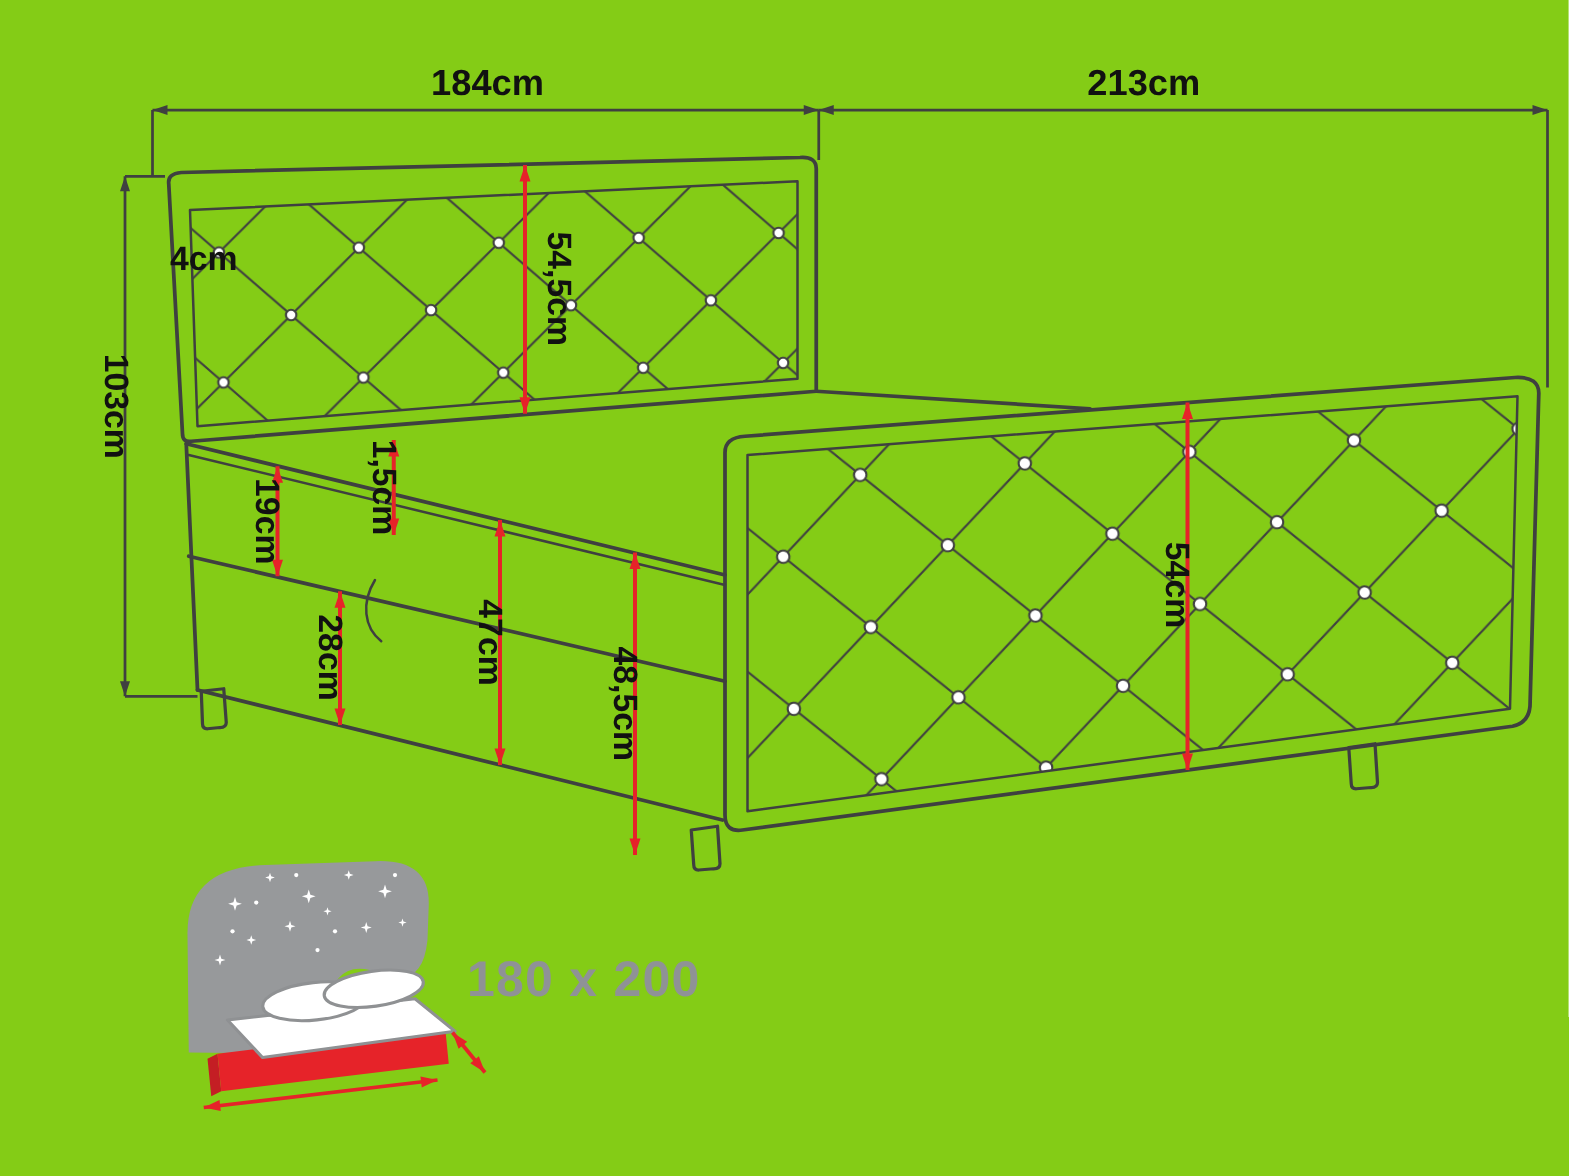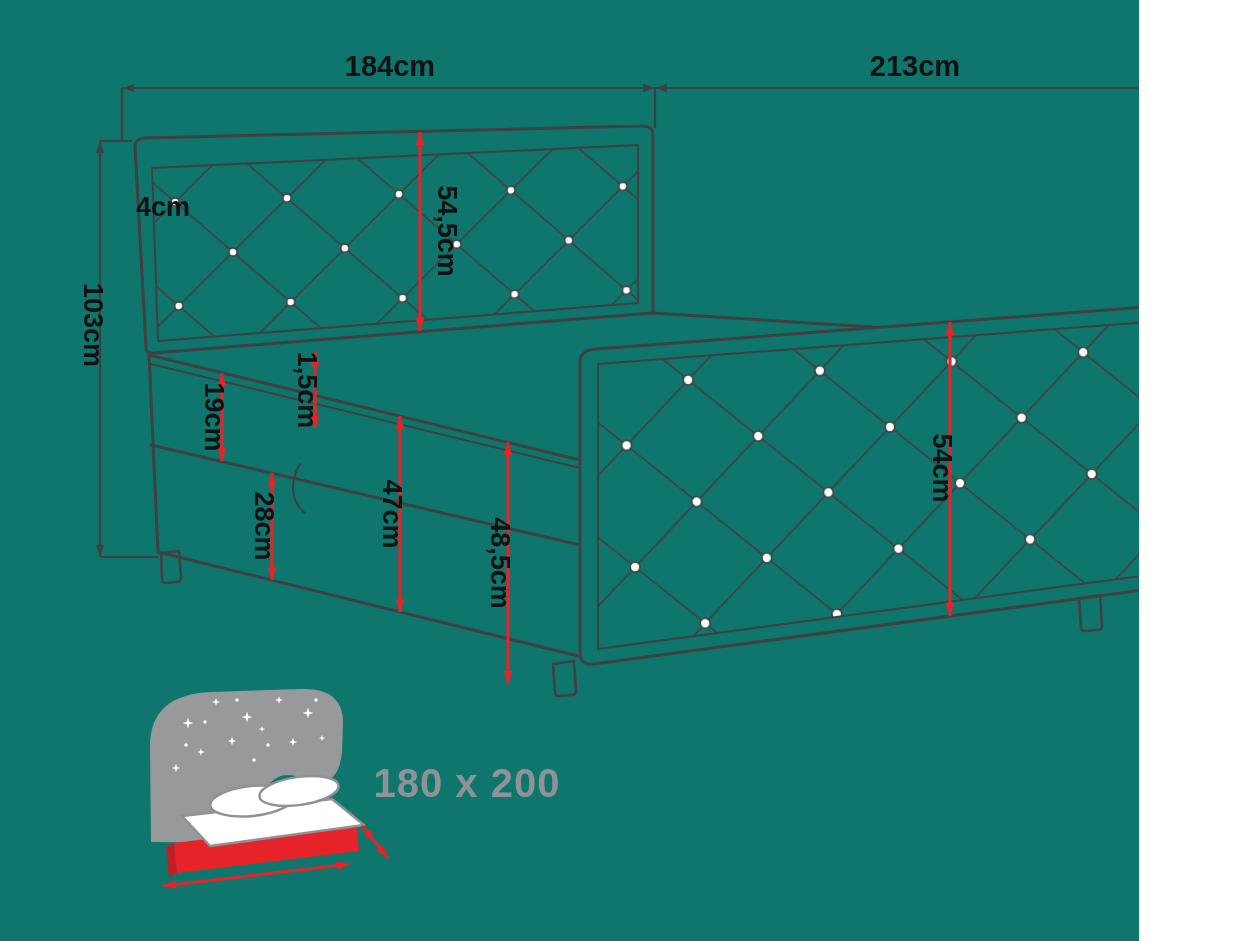--- a/index.html
+++ b/index.html
@@ -1,16 +1,16 @@
 <!DOCTYPE html>
 <html><head>
 <meta charset="utf-8">
 <style>
   html,body{margin:0;padding:0;background:#ffffff;}
-  #stage{position:relative;width:1139px;height:941px;background:#0f766e;overflow:hidden;
+  #stage{position:relative;width:1255px;height:941px;background:#84cc16;overflow:hidden;
          font-family:"Liberation Sans",sans-serif;}
   svg{position:absolute;left:0;top:0;}
   .dimtxt{font-family:"Liberation Sans",sans-serif;font-weight:700;font-size:27px;fill:#111111;}
   .dimtxt-lg{font-family:"Liberation Sans",sans-serif;font-weight:700;font-size:29px;fill:#111111;}
   .sizetxt{font-family:"Liberation Sans",sans-serif;font-weight:700;font-size:40px;fill:#8f9296;letter-spacing:1px;}
   .outline{stroke:#3f4040;fill:none;stroke-linecap:round;stroke-linejoin:round;}
   .blk{stroke:#3f4040;stroke-width:2.2;fill:none;}
   .red{stroke:#e62329;stroke-width:3.2;fill:none;}
 </style>
 </head>

